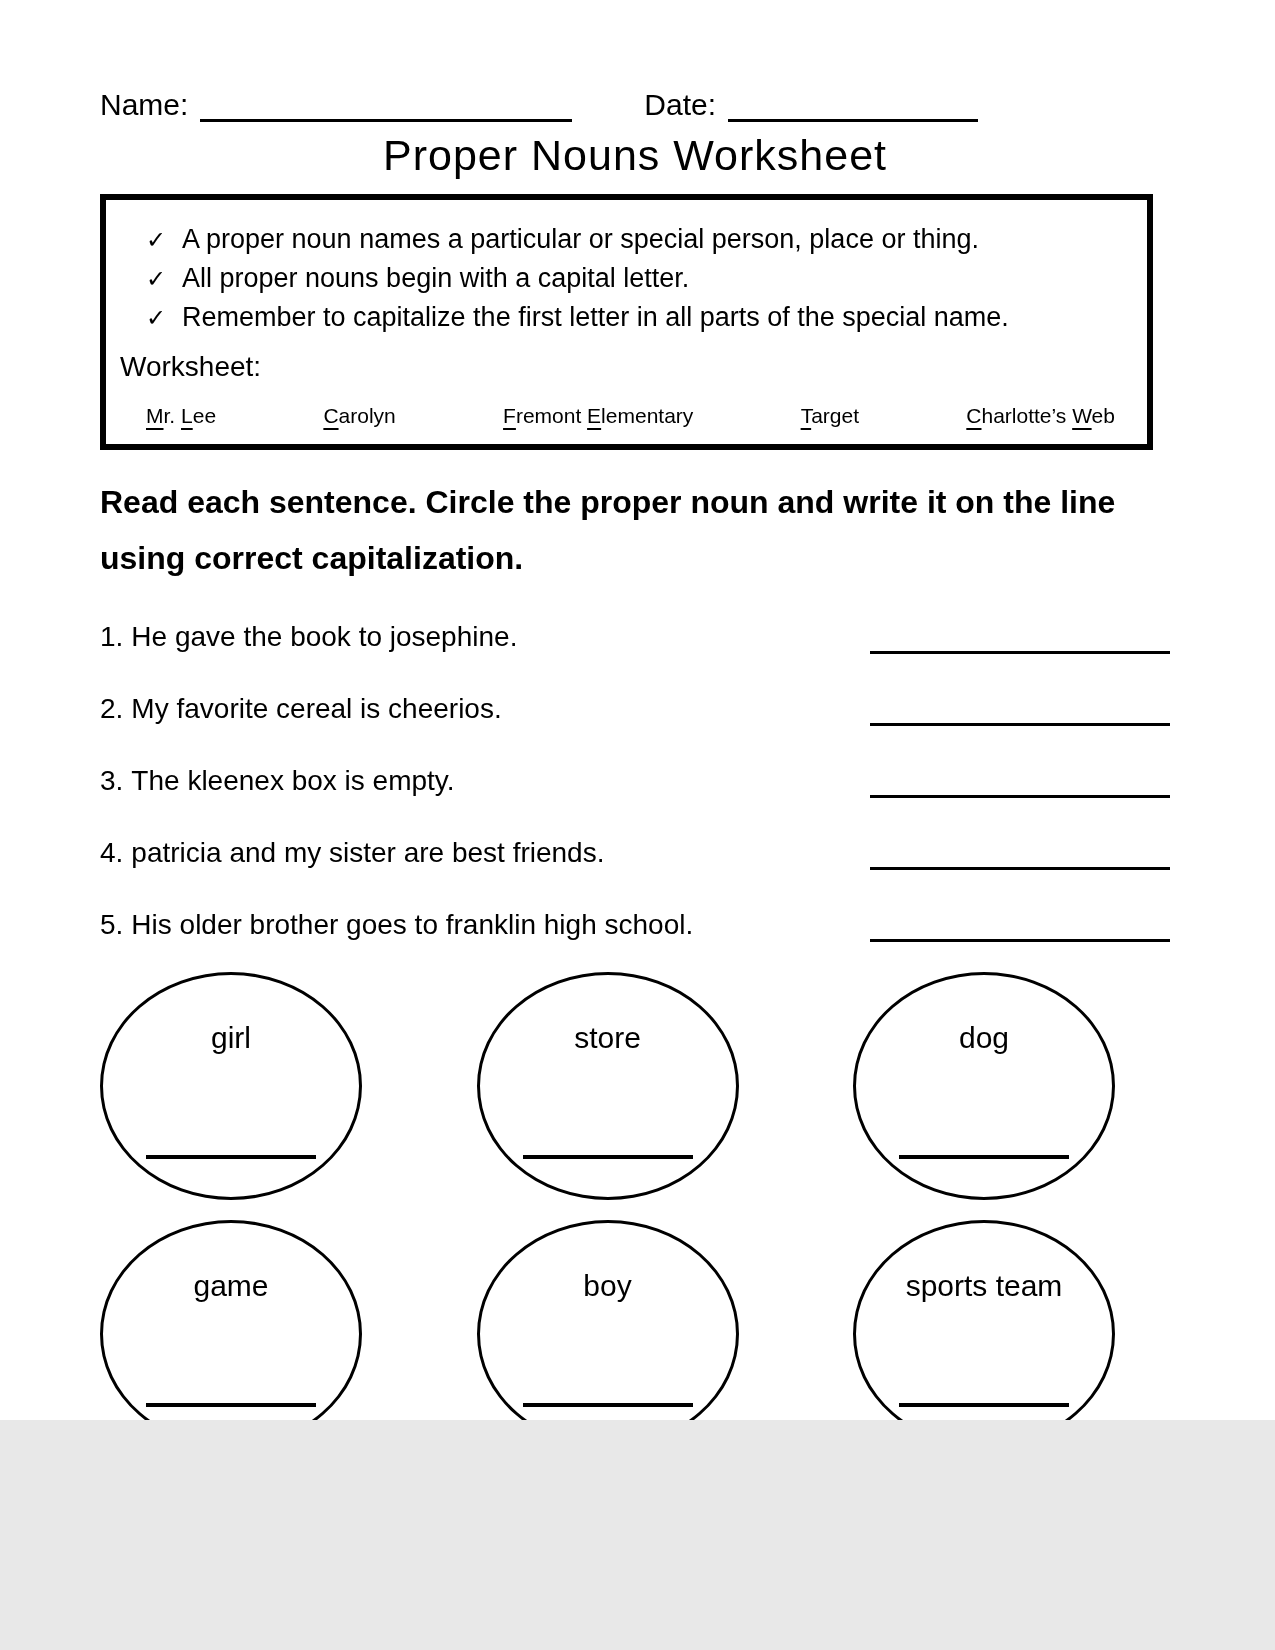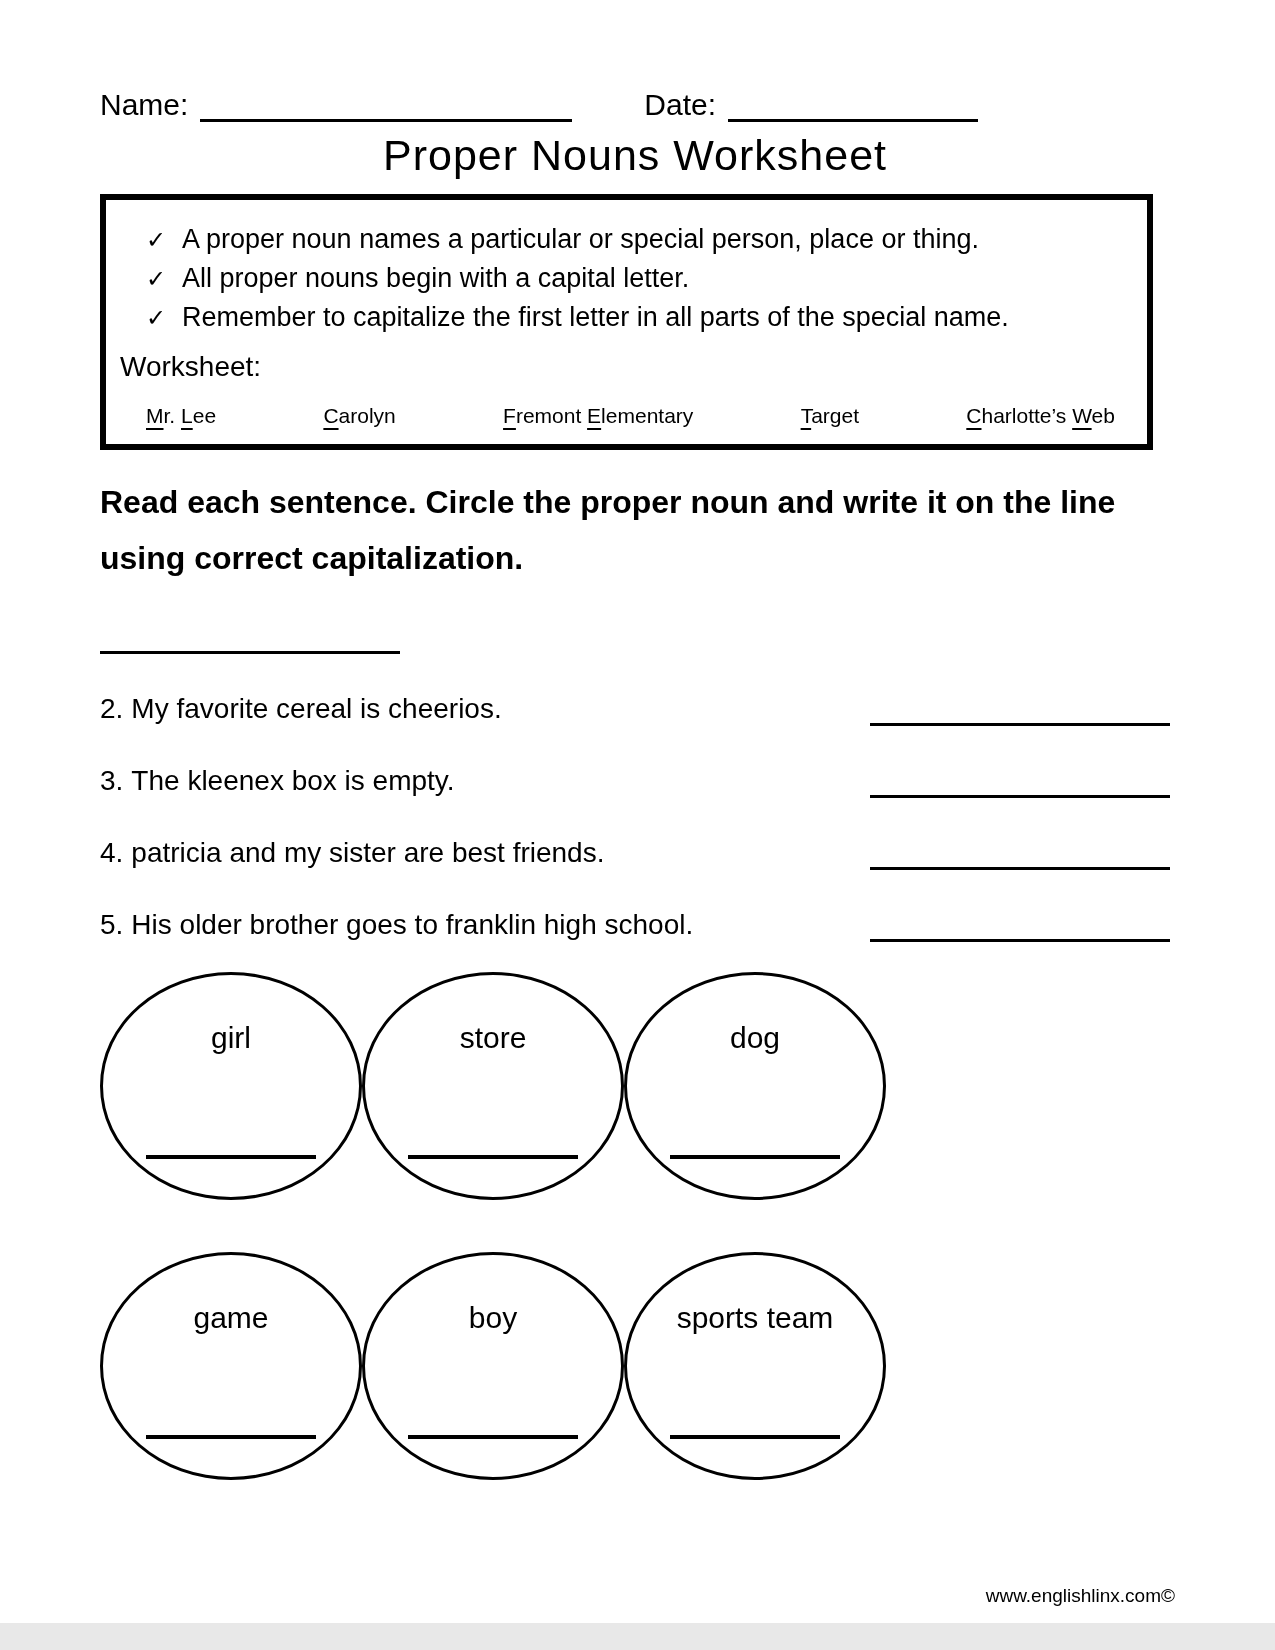--- a/index.html
+++ b/index.html
@@ -1,19 +1,19 @@
 <!DOCTYPE html>
 <html><head>
 <meta charset="utf-8">
 <style>
   * { margin:0; padding:0; box-sizing:border-box; }
   html,body { background:#e8e8e8; }
   .page {
     position:relative;
-    width:1275px; height:1623px;
+    width:1275px; height:1420px;
     margin:0 auto;
     background:#ffffff;
     color:#000000;
     font-family:"Liberation Sans", sans-serif;
     padding:80px 105px 0 100px;
     overflow:hidden;
   }
   
   .header-row { display:flex; align-items:flex-end; font-size:30px; height:42px; }
   .hdr-label { white-space:nowrap; }
@@ -40,21 +40,21 @@
   
   .instructions { font-weight:bold; font-size:32px; line-height:1.75; margin-top:24px; max-width:1070px; }
   .instr2 { margin-top:10px; }
   
   .sentences { margin-top:26px; }
   .sentence-row { display:flex; justify-content:space-between; align-items:flex-end; height:42px; margin-bottom:30px; font-size:28px; }
   .s-text { line-height:1.2; }
   .s-num { margin-right:8px; }
   .s-line { width:300px; height:30px; border-bottom:3px solid #000; flex:0 0 auto; }
   
-  .circles { display:flex; flex-wrap:wrap; width:1015px; row-gap:52px; margin-top:26px; }
+  .circles { display:flex; flex-wrap:wrap; justify-content:space-between; width:1015px; row-gap:20px; margin-top:26px; }
   .circle { position:relative; width:262px; height:228px; border:3px solid #000; border-radius:50%; }
   .c-label { position:absolute; top:46px; left:0; width:100%; text-align:center; font-size:30px; }
   .c-line { position:absolute; bottom:38px; left:50%; transform:translateX(-50%); width:170px; border-bottom:4px solid #000; }
   
   .footer { position:absolute; top:1585px; right:100px; font-size:19px; background:transparent; }
 </style>
 </head>
 <body>
 
 <div class="page">
@@ -90,20 +90,21 @@
         <span class="example-item"><span class="fl">F</span>remont <span class="fl">E</span>lementary</span>
         <span class="example-item"><span class="fl">T</span>arget</span>
         <span class="example-item"><span class="fl">C</span>harlotte’s <span class="fl">W</span>eb</span>
       </div>
   </div>
 
   <p class="instructions">Read each sentence. Circle the proper noun and write it on the line using correct capitalization.</p>
 
   <div class="sentences">
       <div class="sentence-row">
+        <span class="s-text"><span class="s-num">1.</span>He gave the book to josephine.</span>
         <span class="s-line"></span>
       </div>
       <div class="sentence-row">
         <span class="s-text"><span class="s-num">2.</span>My favorite cereal is cheerios.</span>
         <span class="s-line"></span>
       </div>
       <div class="sentence-row">
         <span class="s-text"><span class="s-num">3.</span>The kleenex box is empty.</span>
         <span class="s-line"></span>
       </div>

